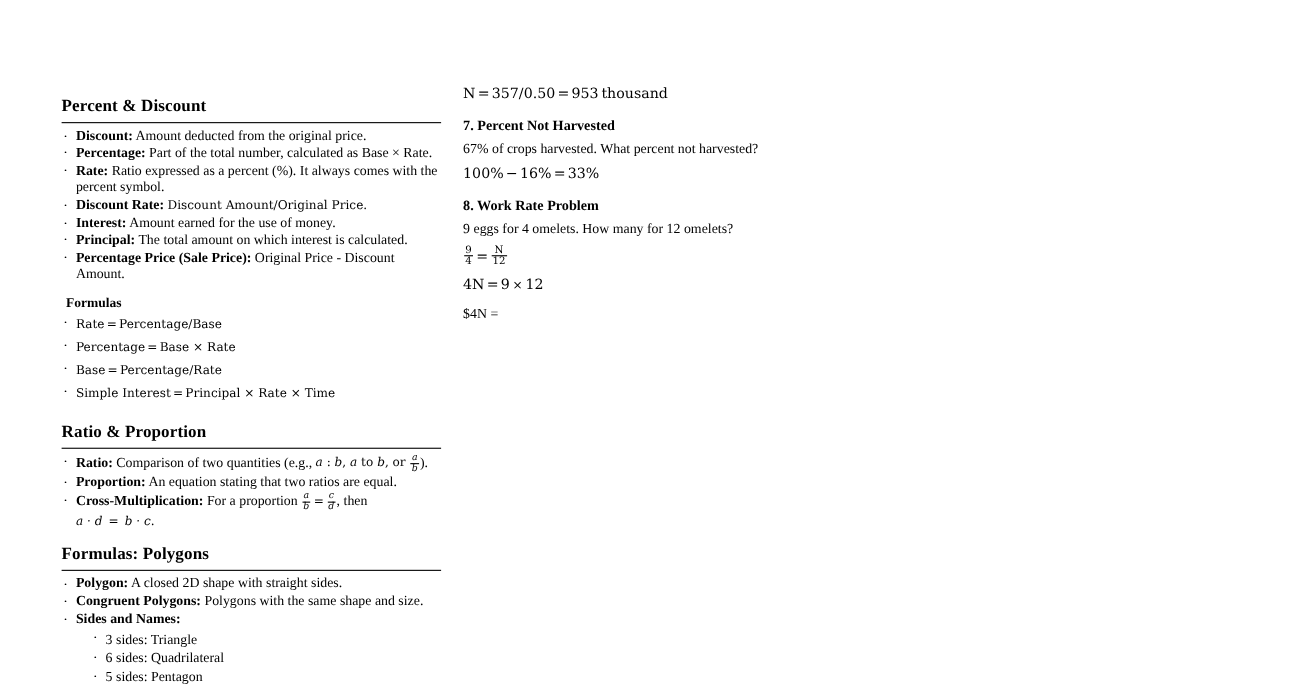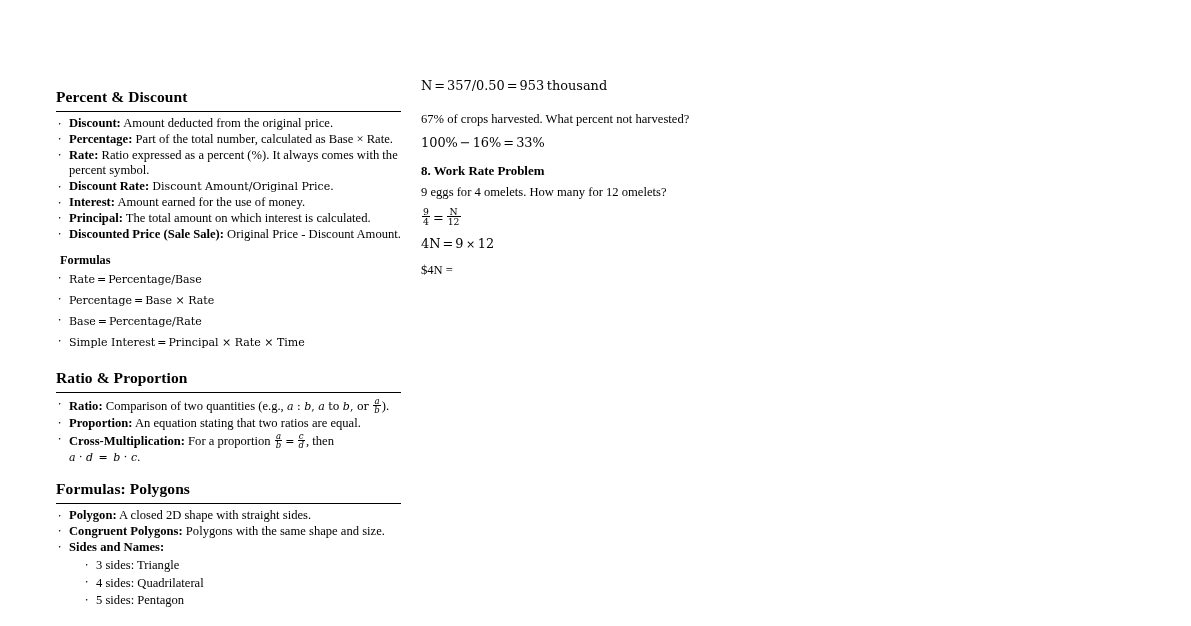--- a/index.html
+++ b/index.html
@@ -180,21 +180,21 @@
         </li>
         <li>
           <b class="term">Interest:</b>
           <span>Amount earned for the use of money.</span>
         </li>
         <li>
           <b class="term">Principal:</b>
           <span>The total amount on which interest is calculated.</span>
         </li>
         <li>
-          <b class="term">Discounted Price (Sale Sale):</b>
+          <b class="term">Percentage Price (Sale Price):</b>
           <span>Original Price - Discount Amount.</span>
         </li>
       </ul>
 
       <div class="sp-10"></div>
       <div class="sub-title">Formulas</div>
 
       <ul class="bl formulas">
         <li>
           <span class="math">
@@ -253,38 +253,39 @@
           <span>A closed 2D shape with straight sides.</span>
         </li>
         <li>
           <b class="term">Congruent Polygons:</b>
           <span>Polygons with the same shape and size.</span>
         </li>
         <li>
           <b class="term">Sides and Names:</b>
           <ul class="bl nested">
             <li>3 sides: Triangle</li>
-            <li>4 sides: Quadrilateral</li>
+            <li>6 sides: Quadrilateral</li>
             <li>5 sides: Pentagon</li>
           </ul>
         </li>
       </ul>
     </div>
 
   </div>
 
   <div class="col-right">
 
     <div class="dmath">
       <span class="mi">N</span><span class="op">=</span><span>357</span>/<span>0.50</span><span class="op">=</span><span>953</span> <span>thousand</span>
     </div>
 
     <div class="sp-12"></div>
 
     <div>
+      <div class="prob-title">7. Percent Not Harvested</div>
       <div class="sp-6"></div>
       <div class="qtext">67% of crops harvested. What percent not harvested?</div>
       <div class="sp-8"></div>
       <div class="dmath">
         <span>100%</span><span class="op">−</span><span>16%</span><span class="op">=</span><span>33%</span>
       </div>
     </div>
 
     <div class="sp-12"></div>
 

